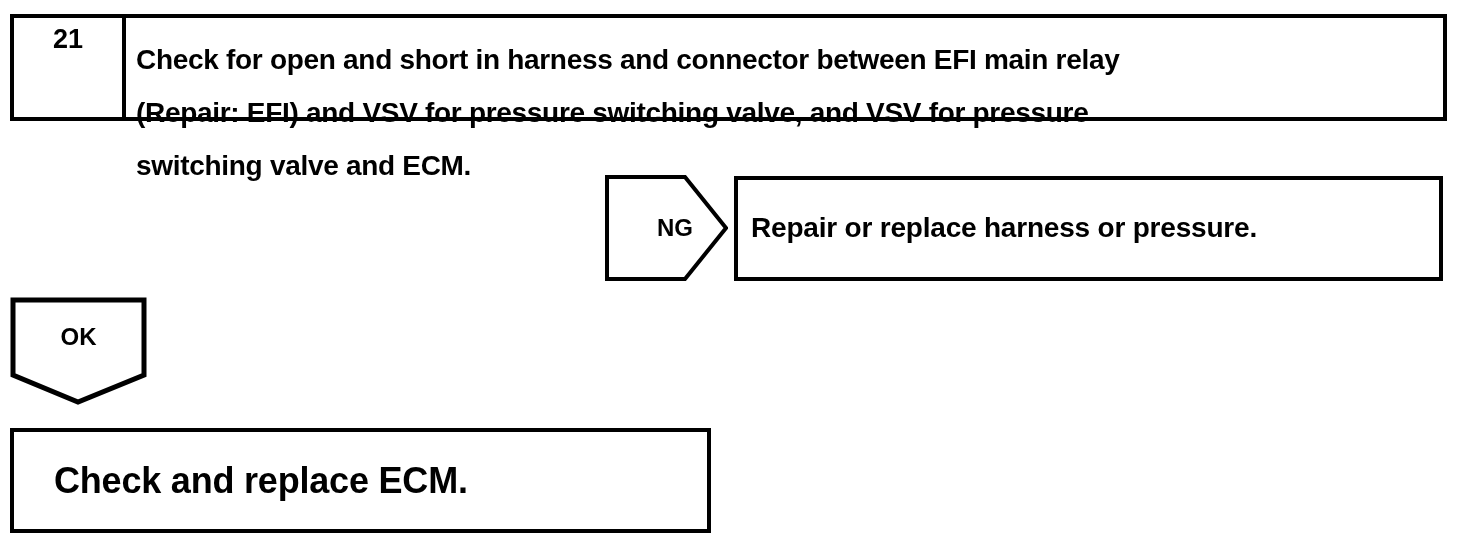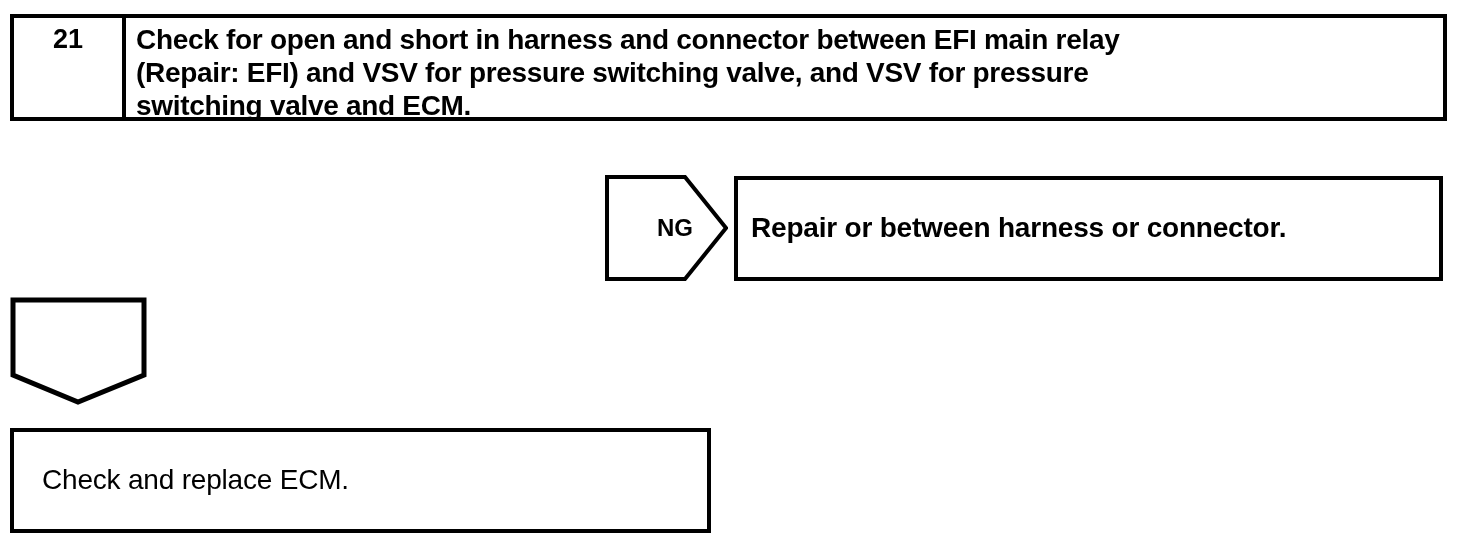--- a/index.html
+++ b/index.html
@@ -58,20 +58,21 @@
     flex: 1 1 auto;
     box-sizing: border-box;
     padding: 5px 6px 0 10px;
   }
   .step-line {
     font-size: 28px;
     font-weight: bold;
     line-height: 33px;
     letter-spacing: -0.3px;
     white-space: nowrap;
+    margin-top: 20px;
   }
 
   
   .ng-tag {
     position: absolute;
     left: 605px;
     top: 175px;
     width: 123px;
     height: 106px;
   }
@@ -151,24 +152,24 @@
     top: 428px;
     width: 701px;
     height: 105px;
     border: 4px solid #000;
     box-sizing: border-box;
     background: #fff;
     display: flex;
     align-items: center;
   }
   .ok-result-text {
-    font-size: 28px;
-    font-weight: normal;
+    font-size: 36px;
+    font-weight: bold;
     letter-spacing: -0.2px;
-    padding-left: 28px;
+    padding-left: 40px;
     line-height: 1.1;
     white-space: nowrap;
   }
 </style>
 </head>
 <body>
 
 <div class="canvas">
 
   <div class="step-table">
@@ -183,26 +184,27 @@
   </div>
 
   <div class="ng-tag">
     <svg viewBox="0 0 123 106" xmlns="http://www.w3.org/2000/svg">
       <polygon points="2,2 80,2 121,53 80,104 2,104" fill="#ffffff" stroke="#000000" stroke-width="4" stroke-linejoin="miter"></polygon>
     </svg>
   </div>
   <div class="ng-label">NG</div>
 
   <div class="ng-result-box">
-    <span class="ng-result-text">Repair or between harness or connector.</span>
+    <span class="ng-result-text">Repair or replace harness or pressure.</span>
   </div>
 
   <div class="ok-tag">
     <svg viewBox="0 0 137 108" xmlns="http://www.w3.org/2000/svg">
       <polygon points="3,3 134,3 134,78 68,105 3,78" fill="#ffffff" stroke="#000000" stroke-width="5" stroke-linejoin="miter"></polygon>
     </svg>
   </div>
+  <div class="ok-label">OK</div>
 
   <div class="ok-result-box">
     <span class="ok-result-text">Check and replace ECM.</span>
   </div>
 
 </div>
 
 </body></html>

